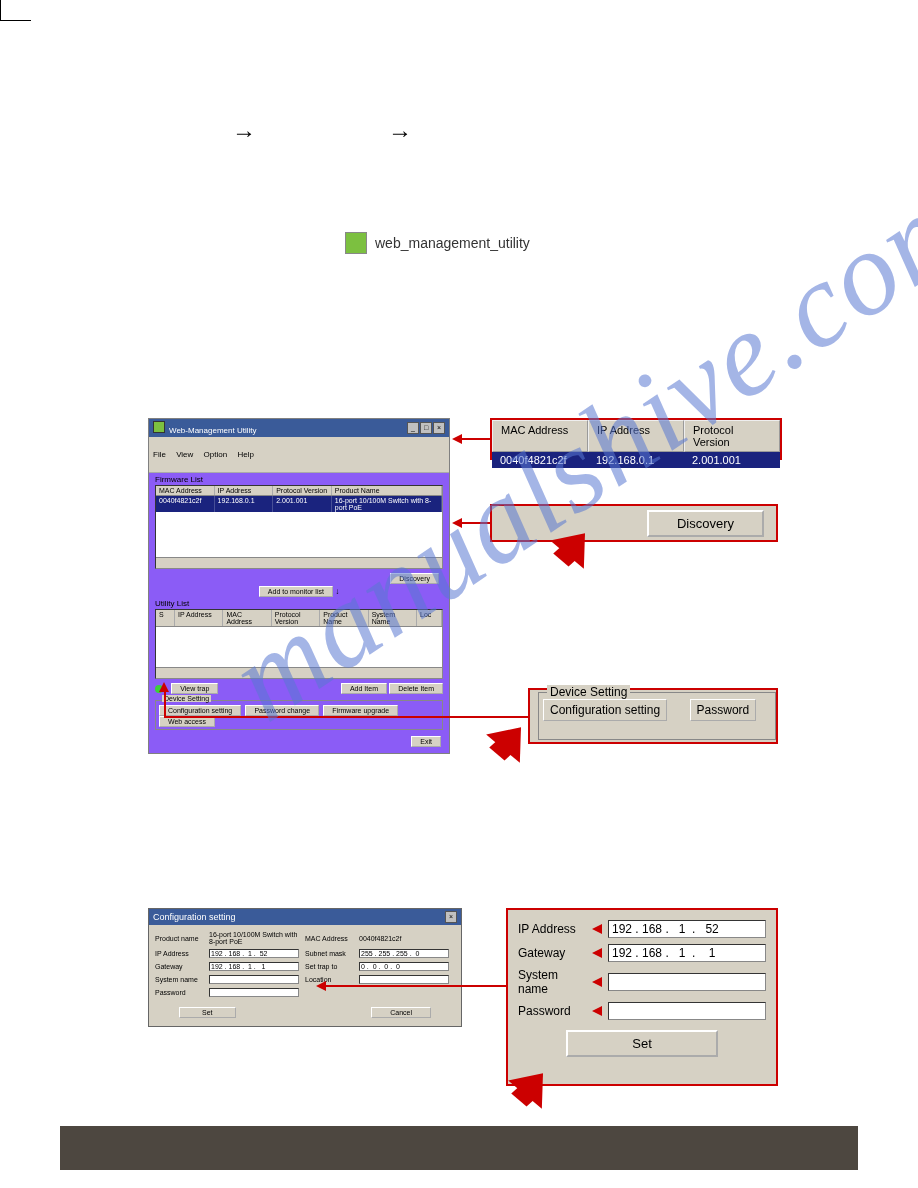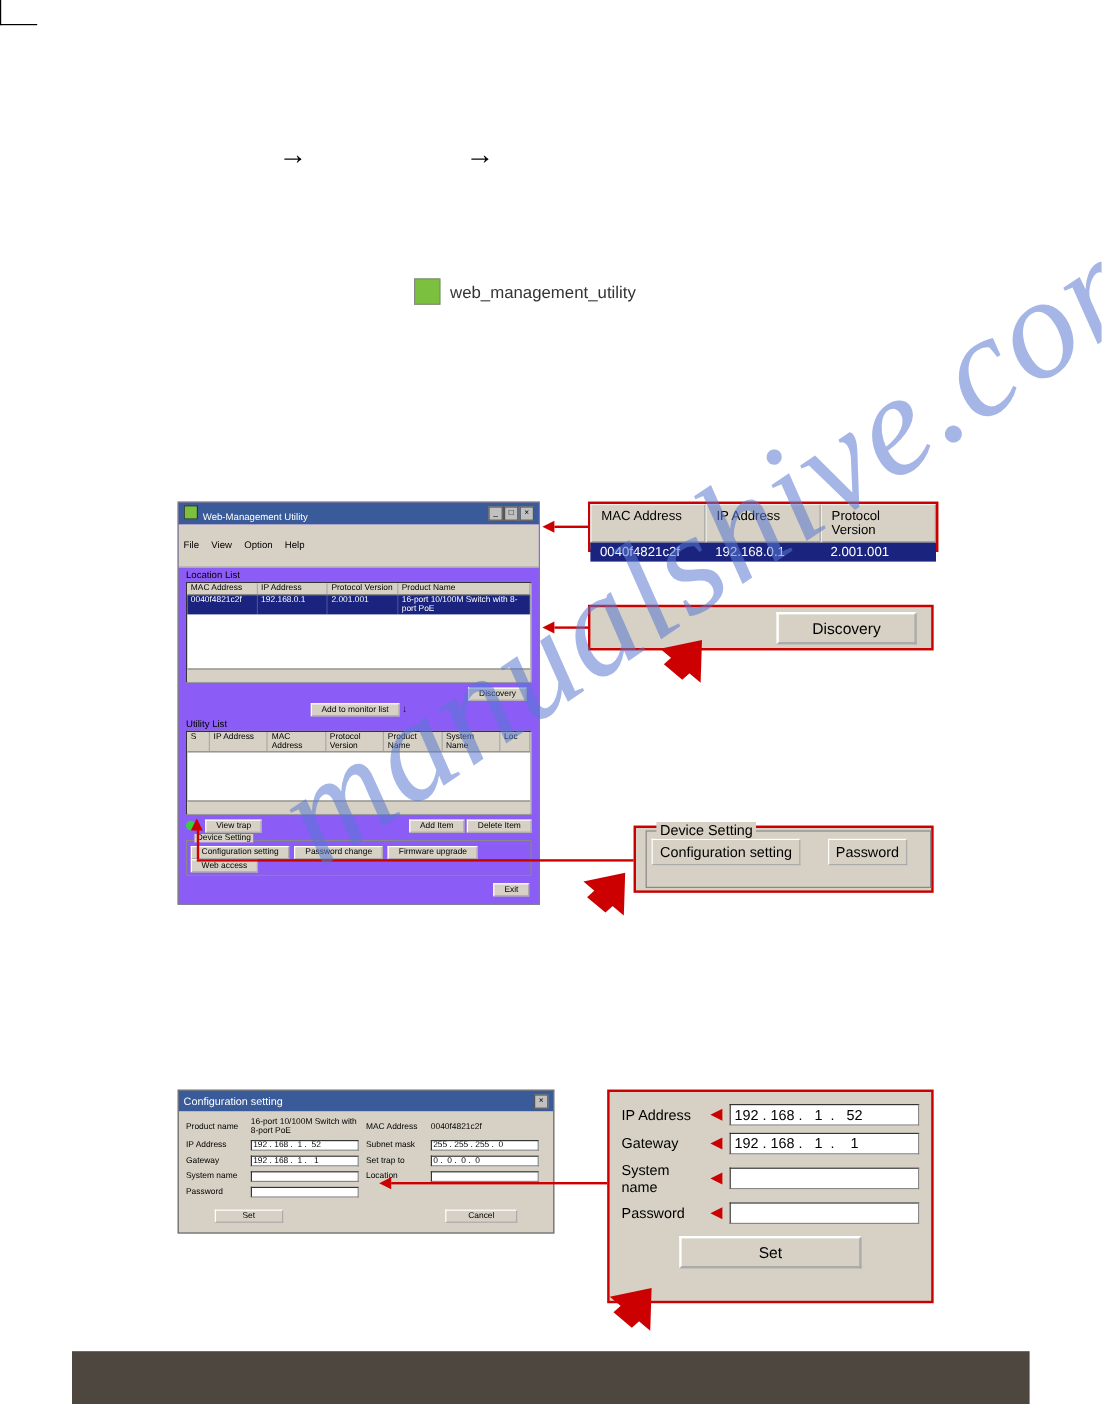--- a/index.html
+++ b/index.html
@@ -160,21 +160,21 @@
     <div class="titlebar">
       <span><span class="titlebar-icon"></span><span>Web-Management Utility</span></span>
       <span class="titlebar-btns"><span>_</span><span>□</span><span>×</span></span>
     </div>
     <div class="menubar">
       <span>File</span>
       <span>View</span>
       <span>Option</span>
       <span>Help</span>
     </div>
-    <div class="group-label">Location List</div>
+    <div class="group-label">Firmware List</div>
     <div class="listbox">
       <div class="cols">
         <div style="flex:1">MAC Address</div>
         <div style="flex:1">IP Address</div>
         <div style="flex:1">Protocol Version</div>
         <div style="flex:2">Product Name</div>
       </div>
       <div class="row-sel">
         <div style="flex:1">0040f4821c2f</div>
         <div style="flex:1">192.168.0.1</div>

